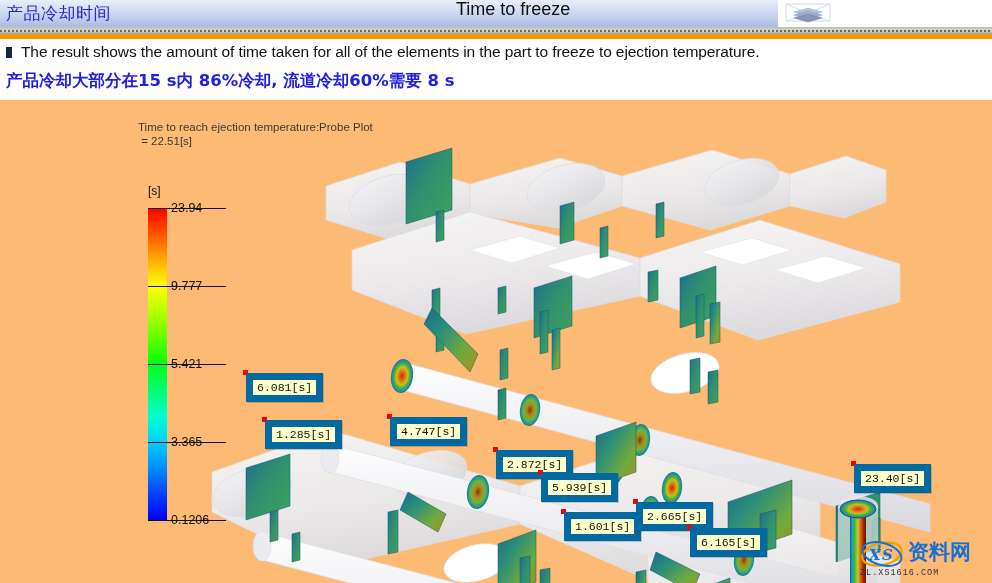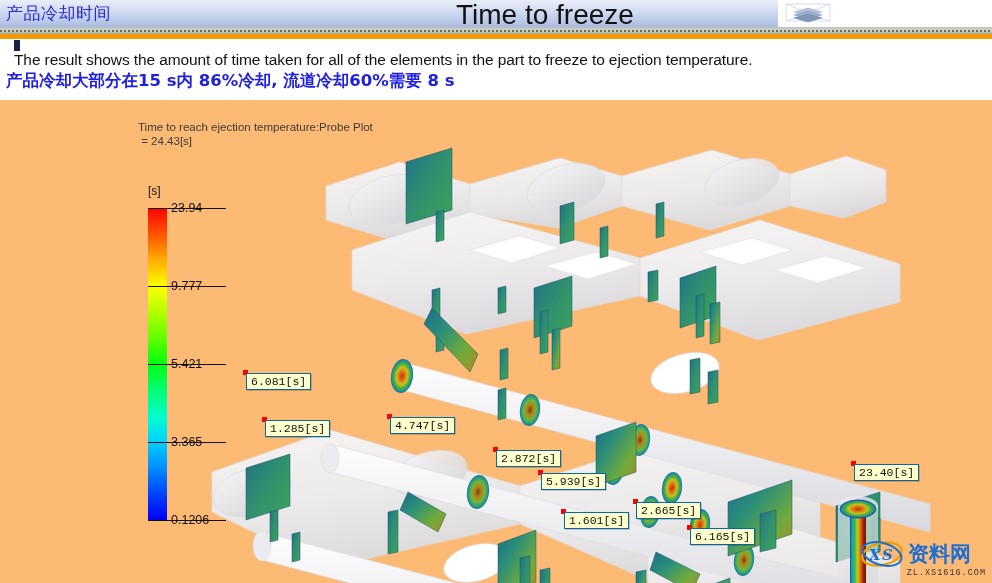--- a/index.html
+++ b/index.html
@@ -14,42 +14,42 @@
     position:absolute;left:0;top:0;width:840px;height:27px;
     background:linear-gradient(to bottom,#e9eef8 0%,#cfd9f0 45%,#b9c7e8 80%,#aab9e0 100%);
   }
   .header-cn{
     position:absolute;left:6px;top:2px;
     font-size:17px;color:#2a2ad0;letter-spacing:.5px;
     font-family:"DejaVu Sans","Liberation Sans",sans-serif;
   }
   .header-en{
     position:absolute;left:456px;top:-1px;
-    font-size:28px;color:#111;font-weight:400;text-align:center;
+    font-size:18px;color:#111;font-weight:400;text-align:center;
   }
   .header-logo{
     position:absolute;right:0;top:0;width:62px;height:27px;background:#ffffff;
   }
   .header-logo svg{display:block;}
   .band{
     position:absolute;left:0;top:27px;width:992px;height:7px;
     background:linear-gradient(to bottom,#b9bfb9 0%,#d4d8d2 55%,#9aa39a 100%);
   }
   .band-dots{
     position:absolute;left:0;top:30px;width:992px;height:2px;
     background-image:repeating-linear-gradient(to right,#6b6b4a 0px,#6b6b4a 2px,transparent 2px,transparent 4px);
   }
   .orangebar{
     position:absolute;left:0;top:34px;width:992px;height:5px;background:#f59a03;
   }
 
   
   .bullet-row{
-    position:absolute;left:14px;top:40px;width:970px;height:24px;
-    display:flex;flex-direction:column;
+    position:absolute;left:6px;top:40px;width:970px;height:24px;
+    display:flex;align-items:center;
   }
   .bullet-mark{
     width:6px;height:11px;background:#12264a;margin-right:9px;flex:0 0 auto;
   }
   .bullet-text{
     font-size:15.5px;color:#111;white-space:nowrap;letter-spacing:-0.1px;
   }
   .subtitle{
     position:absolute;left:6px;top:70px;
     font-size:16.5px;color:#2020e0;font-weight:bold;white-space:nowrap;
@@ -89,38 +89,38 @@
     transform:translateY(-50%);white-space:nowrap;
   }
 
   
   .probe{position:absolute;}
   .probe .dot{
     position:absolute;left:0;top:0;width:5px;height:5px;background:#ff0000;
   }
   .probe .box{
     position:absolute;left:3px;top:3px;
-    background:#ffffcc;border:1px solid #0369a1;
+    background:#ffffcc;border:7px solid #0369a1;
     font-family:"Liberation Mono","DejaVu Sans Mono",monospace;
     font-size:11.5px;color:#111;padding:1px 4px 1px 4px;
     white-space:nowrap;line-height:13px;
     box-shadow:1px 1px 0 rgba(0,0,0,.18);
   }
 
   
   .watermark{
     position:absolute;right:6px;bottom:4px;width:126px;height:38px;
   }
   .wm-main{display:flex;align-items:center;gap:4px;}
   .wm-cn{
     font-size:21px;font-weight:bold;color:#1a6fd4;
-    font-family:Liberation Serif, serif;line-height:22px;
+    font-family:Liberation Mono, monospace;line-height:22px;
   }
   .wm-sub{
-    font-size:8.5px;color:#333;letter-spacing:1px;text-align:right;
+    font-size:8.5px;color:#333;letter-spacing:1px;text-align:left;
     font-family:"Liberation Mono","DejaVu Sans Mono",monospace;margin-top:1px;
   }
   svg{overflow:visible;}
 </style>
 </head>
 <body>
 
 <div class="header">
   <div class="header-cn">产品冷却时间</div>
   <div class="header-en">Time to freeze</div>
@@ -320,21 +320,21 @@
         <ellipse cx="858" cy="406" rx="20" ry="10" fill="#e9e9ee" opacity="0.8"></ellipse>
         <ellipse cx="858" cy="492" rx="20" ry="10" fill="#e2e2e8" opacity="0.8"></ellipse>
         <path d="M850,410 L866,410 L866,486 L850,486 Z" fill="url(#gSprueSide)"></path>
         <ellipse cx="858" cy="409" rx="18" ry="9" fill="url(#gHot)" stroke="#1d4fa0" stroke-width="1"></ellipse>
       </g>
 
     </g>
   </svg>
 
   
-  <div class="plot-title"><span>Time to reach ejection temperature:Probe Plot</span><br><span> = 24.43[s]</span></div>
+  <div class="plot-title"><span>Time to reach ejection temperature:Probe Plot</span><br><span> = 22.51[s]</span></div>
 
   
   <div class="cbar-unit">[s]</div>
   <div class="cbar"></div>
   <div class="cbar-ticks">
     <div class="cbar-tick" style="top:8px"></div>
     <div class="cbar-tick" style="top:86px"></div>
     <div class="cbar-tick" style="top:164px"></div>
     <div class="cbar-tick" style="top:242px"></div>
     <div class="cbar-tick" style="top:320px"></div>

